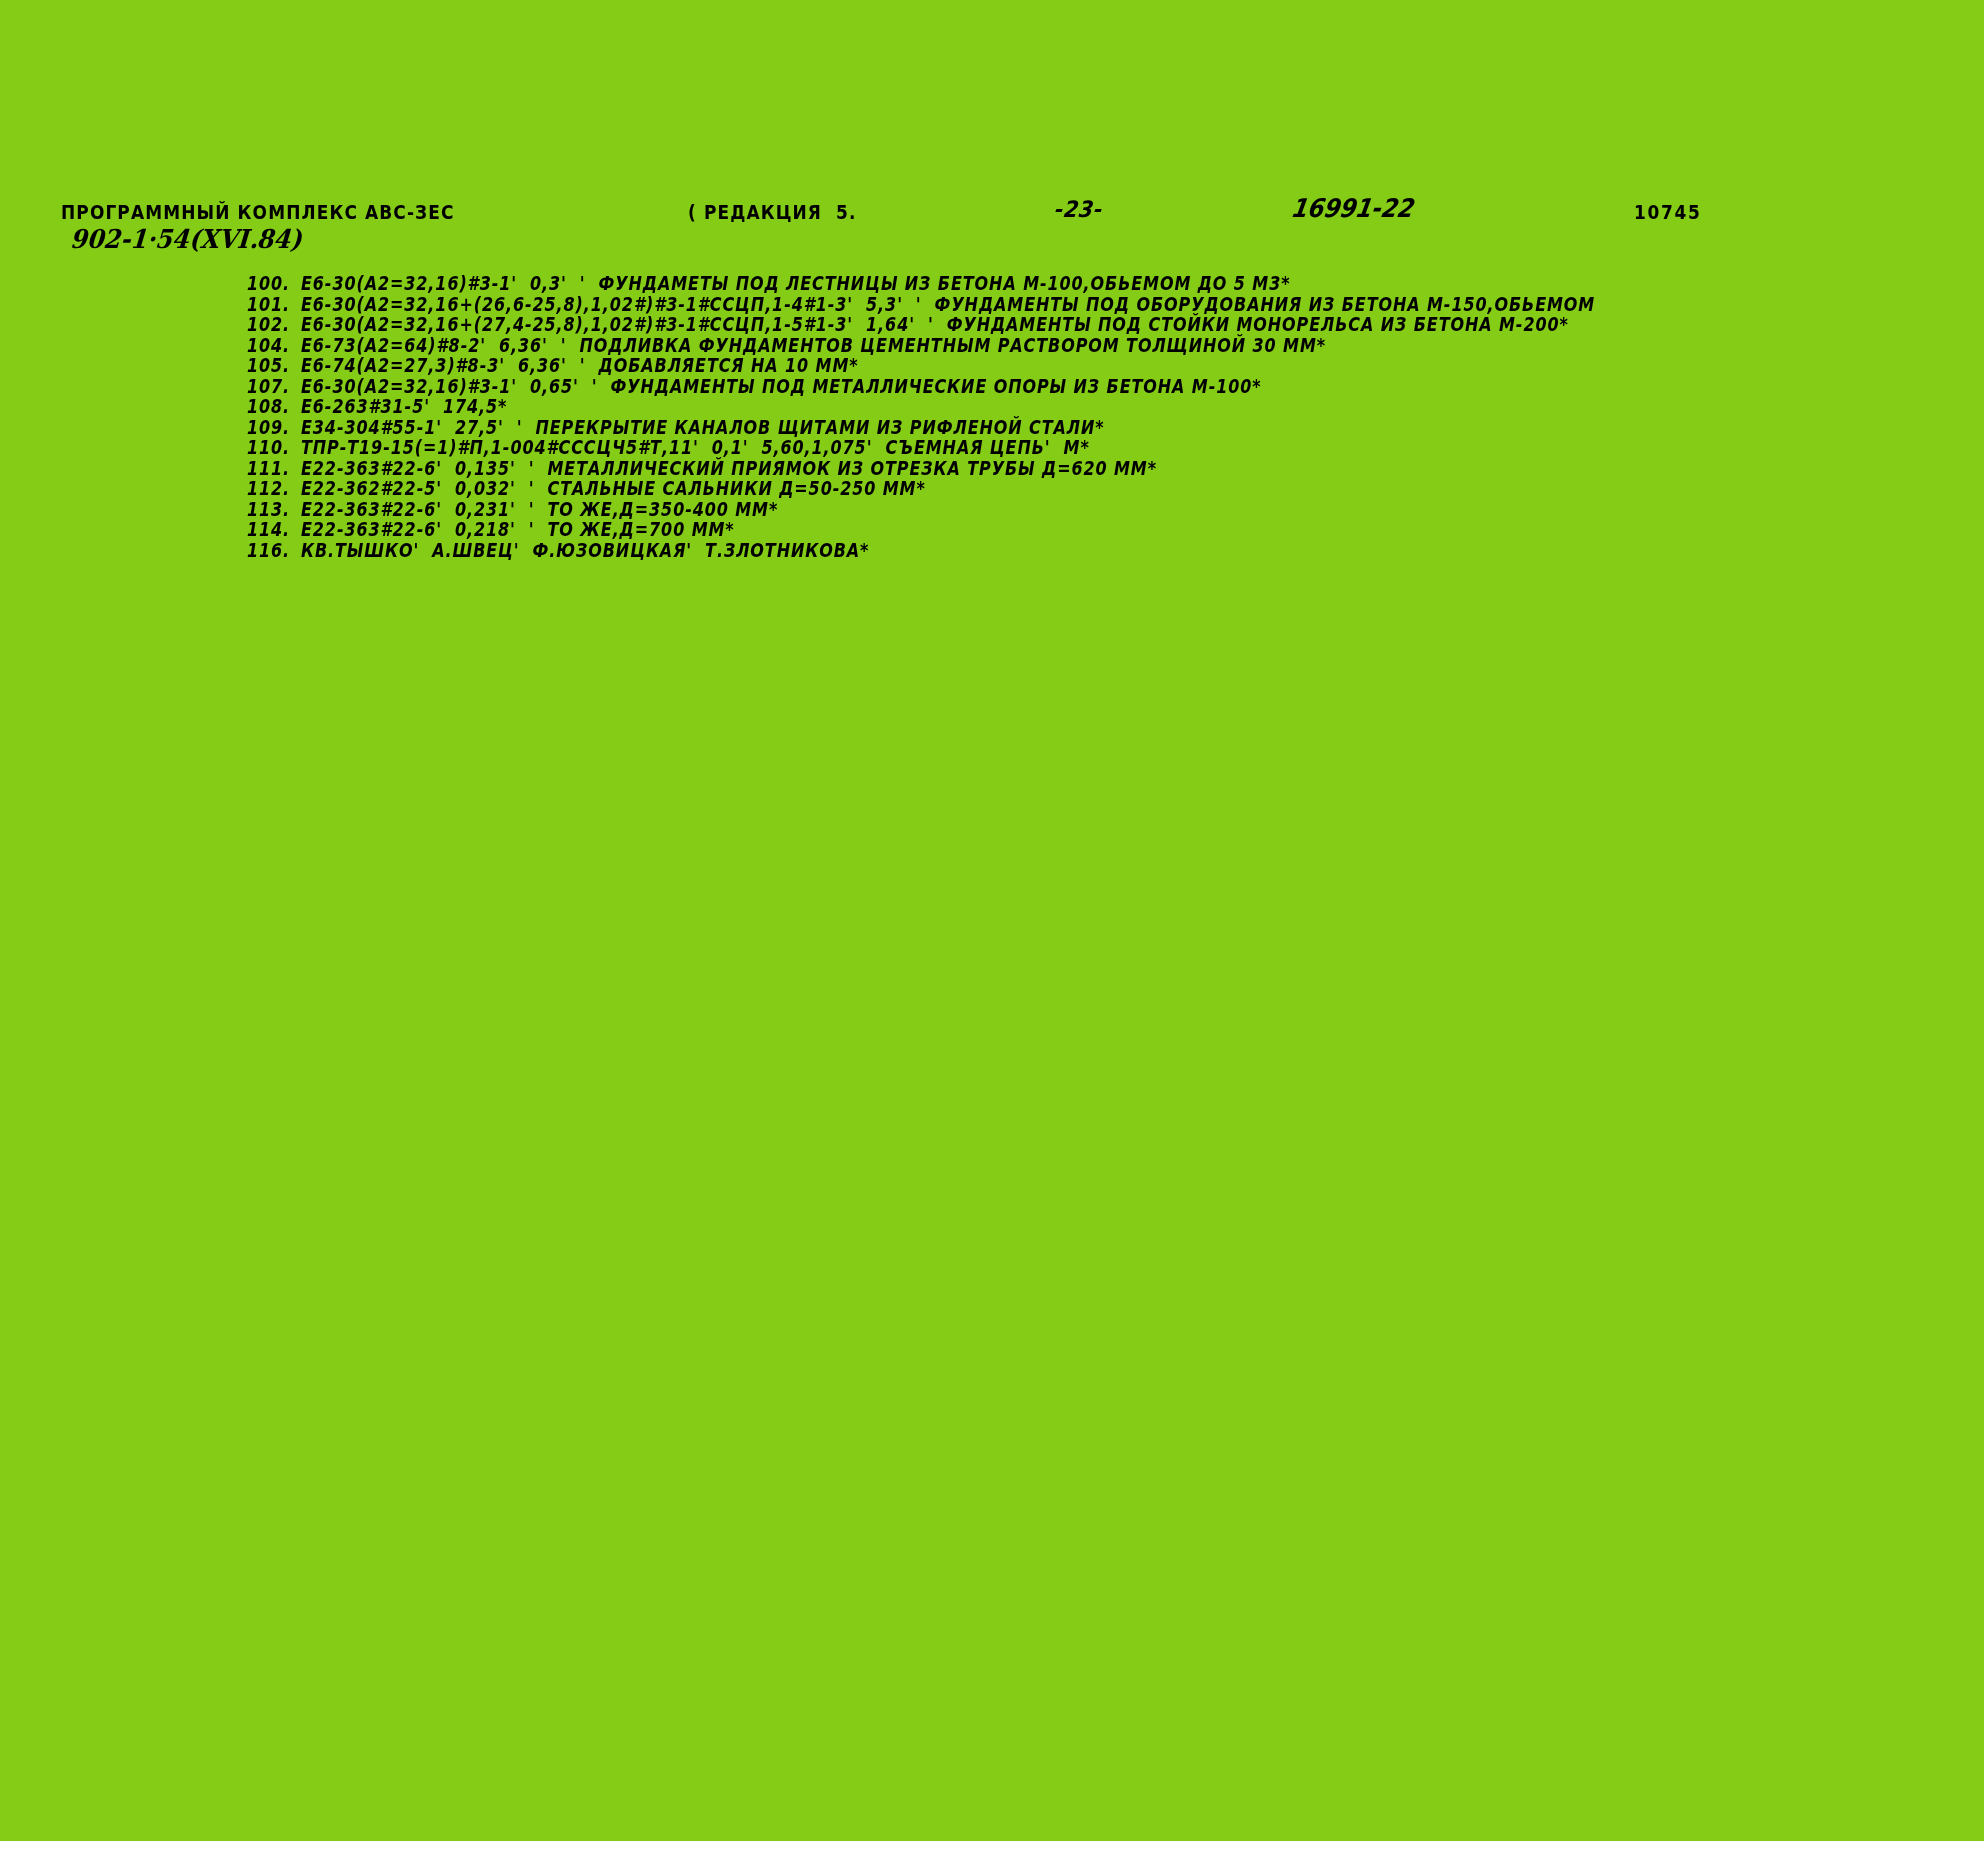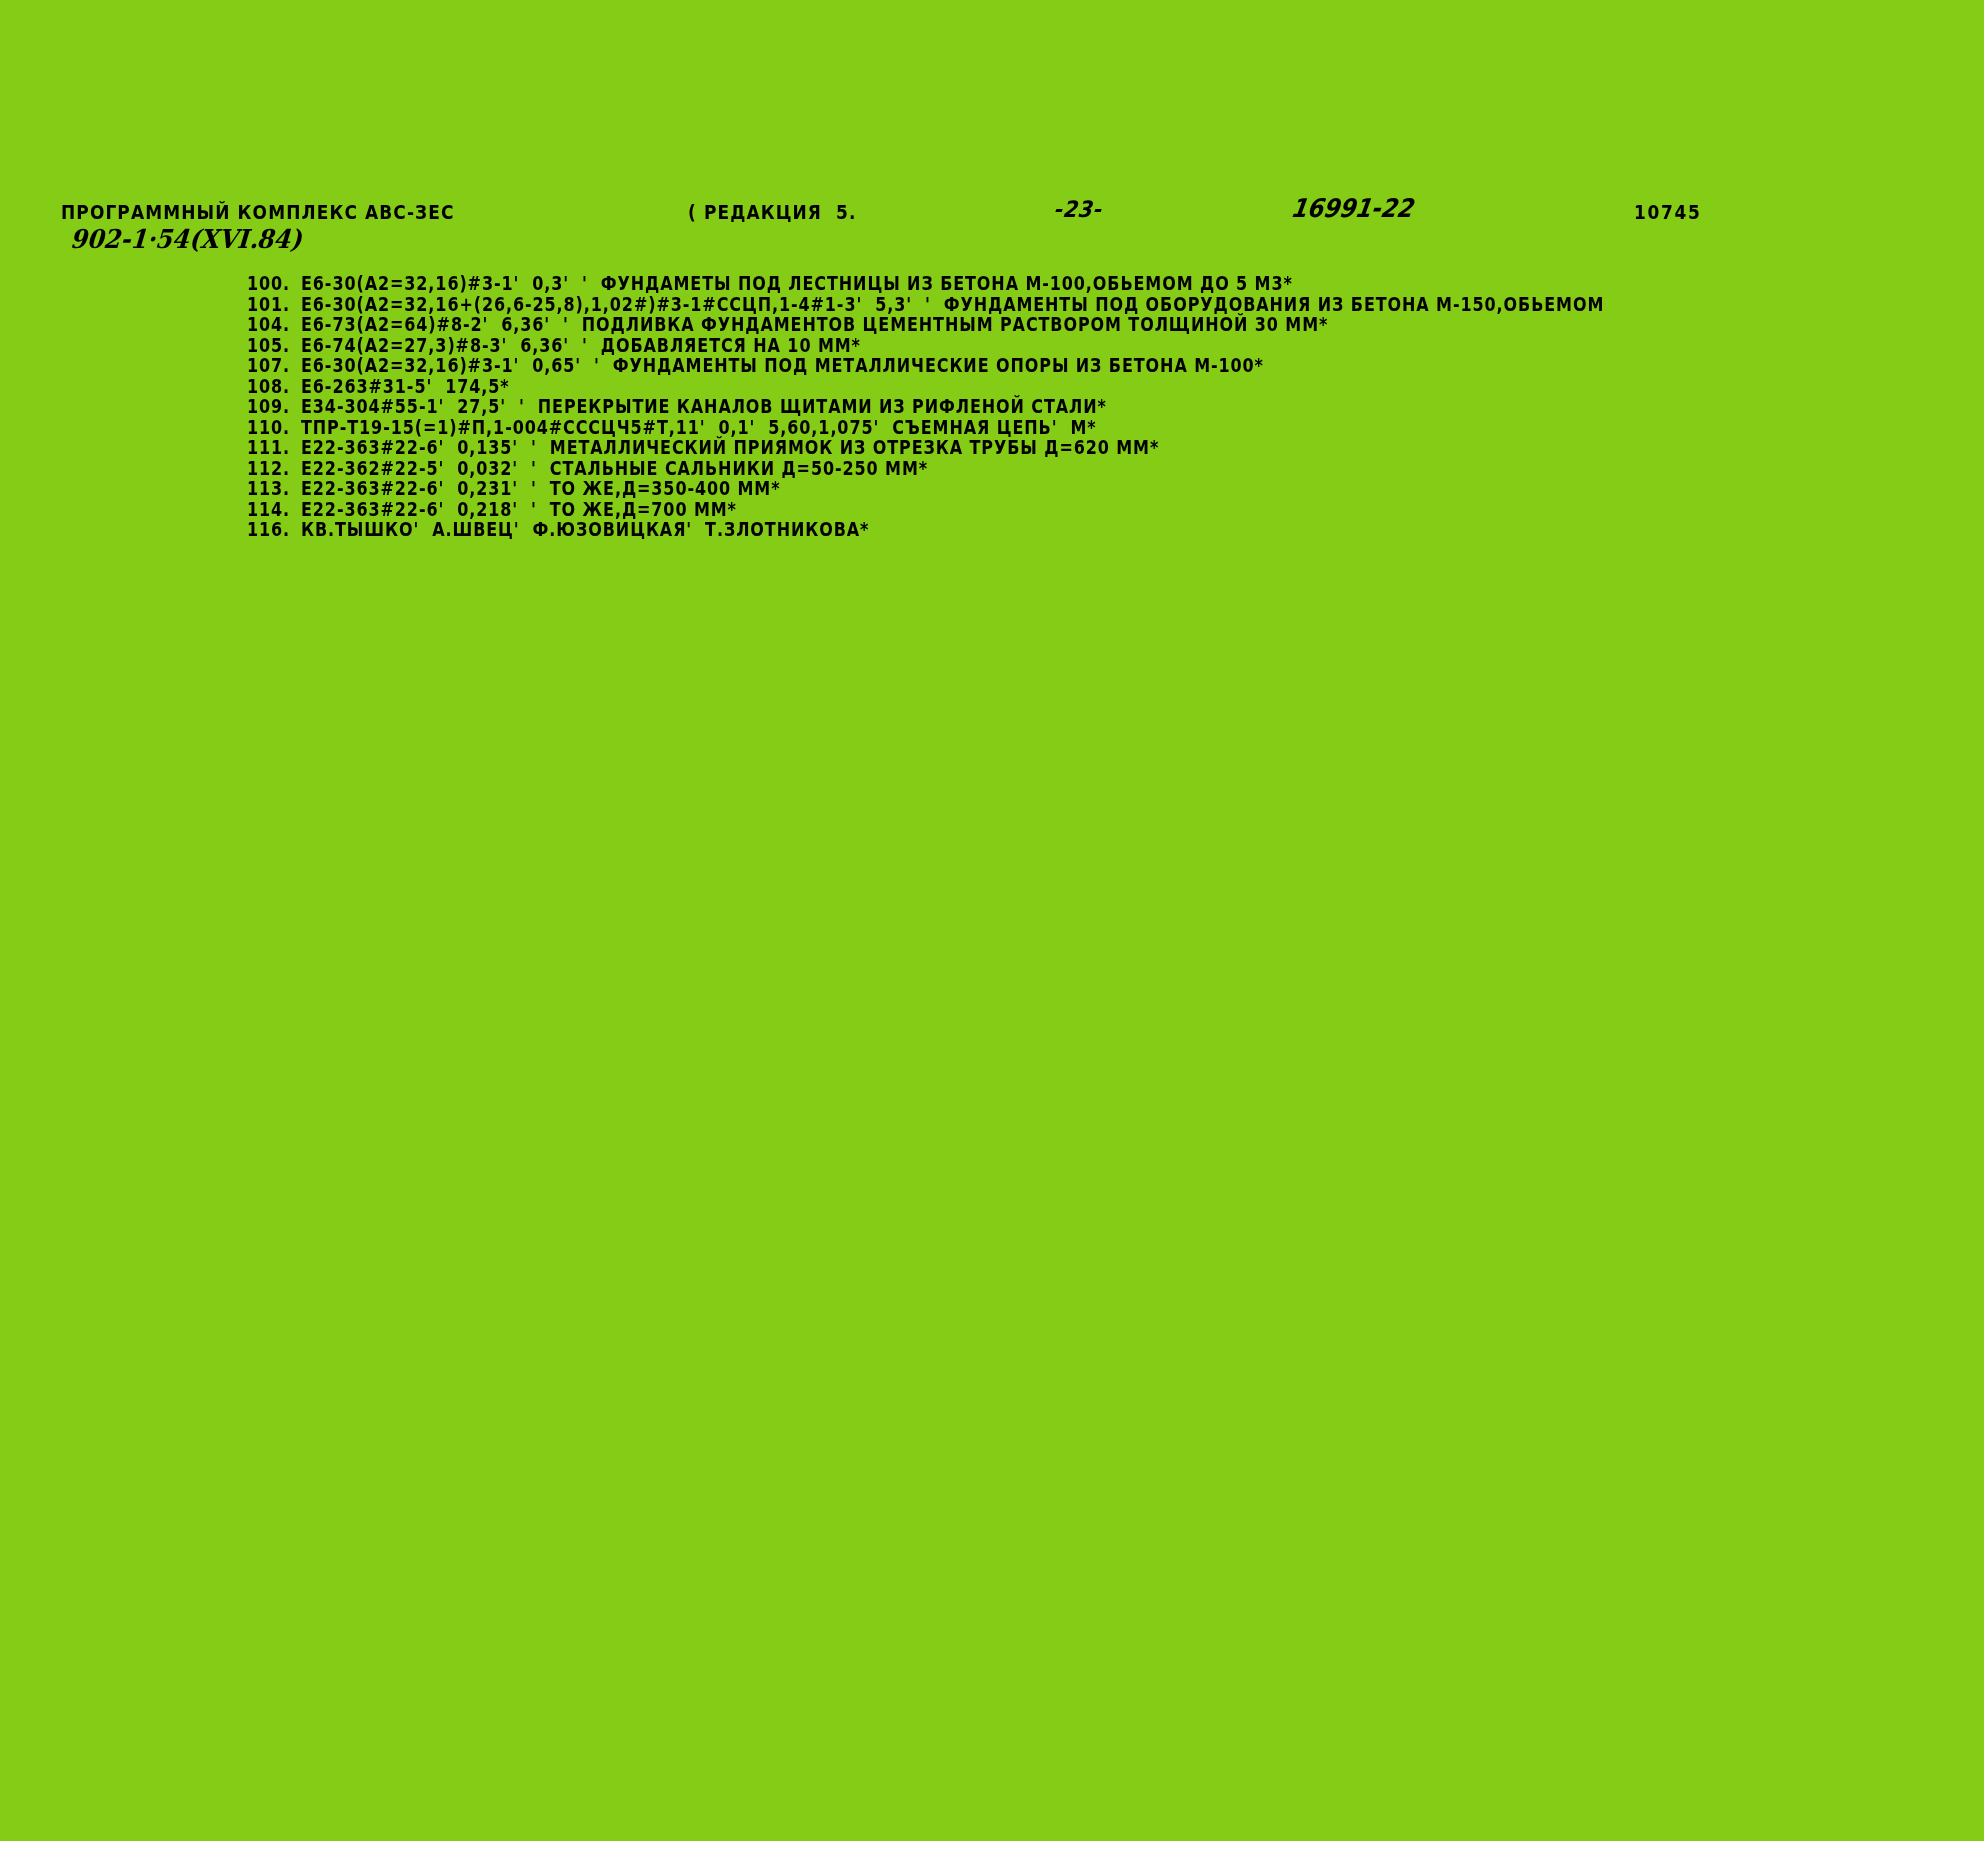--- a/index.html
+++ b/index.html
@@ -99,20 +99,21 @@
   
   #listing {
     position: absolute;
     left: 0; top: 272px;
     width: 1985px;
   }
   .row {
     position: relative;
     height: 20.5px;
     white-space: pre;
+    font-style: italic;
   }
   .row .num {
     position: absolute;
     left: 233px;
     top: 0;
     width: 57px;
     text-align: right;
     font-size: 16px;
     letter-spacing: 0.9px;
   }
@@ -138,20 +139,21 @@
     <div id="hdr-page" class="dm">-23-</div>
     <div id="hdr-handnum" class="dm">16991-22</div>
     <div id="hdr-docnum" class="dm">10745</div>
   </div>
 
   <div id="hdr-album">902-1·54(XVI.84)</div>
 
   <div id="listing">
       <div class="row"><span class="dm num">100.</span><span class="dm body">E6-30(A2=32,16)#3-1'  0,3'  '  ФУНДАМЕТЫ ПОД ЛЕСТНИЦЫ ИЗ БЕТОНА М-100,ОБЬЕМОМ ДО 5 М3*</span></div>
       <div class="row"><span class="dm num">101.</span><span class="dm body">E6-30(A2=32,16+(26,6-25,8),1,02#)#3-1#ССЦП,1-4#1-3'  5,3'  '  ФУНДАМЕНТЫ ПОД ОБОРУДОВАНИЯ ИЗ БЕТОНА М-150,ОБЬЕМОМ</span></div>
+      <div class="row"><span class="dm num">102.</span><span class="dm body">E6-30(A2=32,16+(27,4-25,8),1,02#)#3-1#ССЦП,1-5#1-3'  1,64'  '  ФУНДАМЕНТЫ ПОД СТОЙКИ МОНОРЕЛЬСА ИЗ БЕТОНА М-200*</span></div>
       <div class="row"><span class="dm num">104.</span><span class="dm body">E6-73(A2=64)#8-2'  6,36'  '  ПОДЛИВКА ФУНДАМЕНТОВ ЦЕМЕНТНЫМ РАСТВОРОМ ТОЛЩИНОЙ 30 ММ*</span></div>
       <div class="row"><span class="dm num">105.</span><span class="dm body">E6-74(A2=27,3)#8-3'  6,36'  '  ДОБАВЛЯЕТСЯ НА 10 ММ*</span></div>
       <div class="row"><span class="dm num">107.</span><span class="dm body">E6-30(A2=32,16)#3-1'  0,65'  '  ФУНДАМЕНТЫ ПОД МЕТАЛЛИЧЕСКИЕ ОПОРЫ ИЗ БЕТОНА М-100*</span></div>
       <div class="row"><span class="dm num">108.</span><span class="dm body">E6-263#31-5'  174,5*</span></div>
       <div class="row"><span class="dm num">109.</span><span class="dm body">E34-304#55-1'  27,5'  '  ПЕРЕКРЫТИЕ КАНАЛОВ ЩИТАМИ ИЗ РИФЛЕНОЙ СТАЛИ*</span></div>
       <div class="row"><span class="dm num">110.</span><span class="dm body">ТПР-Т19-15(=1)#П,1-004#ССCЦЧ5#Т,11'  0,1'  5,60,1,075'  СЪЕМНАЯ ЦЕПЬ'  М*</span></div>
       <div class="row"><span class="dm num">111.</span><span class="dm body">E22-363#22-6'  0,135'  '  МЕТАЛЛИЧЕСКИЙ ПРИЯМОК ИЗ ОТРЕЗКА ТРУБЫ Д=620 ММ*</span></div>
       <div class="row"><span class="dm num">112.</span><span class="dm body">E22-362#22-5'  0,032'  '  СТАЛЬНЫЕ САЛЬНИКИ Д=50-250 ММ*</span></div>
       <div class="row"><span class="dm num">113.</span><span class="dm body">E22-363#22-6'  0,231'  '  ТО ЖЕ,Д=350-400 ММ*</span></div>
       <div class="row"><span class="dm num">114.</span><span class="dm body">E22-363#22-6'  0,218'  '  ТО ЖЕ,Д=700 ММ*</span></div>

